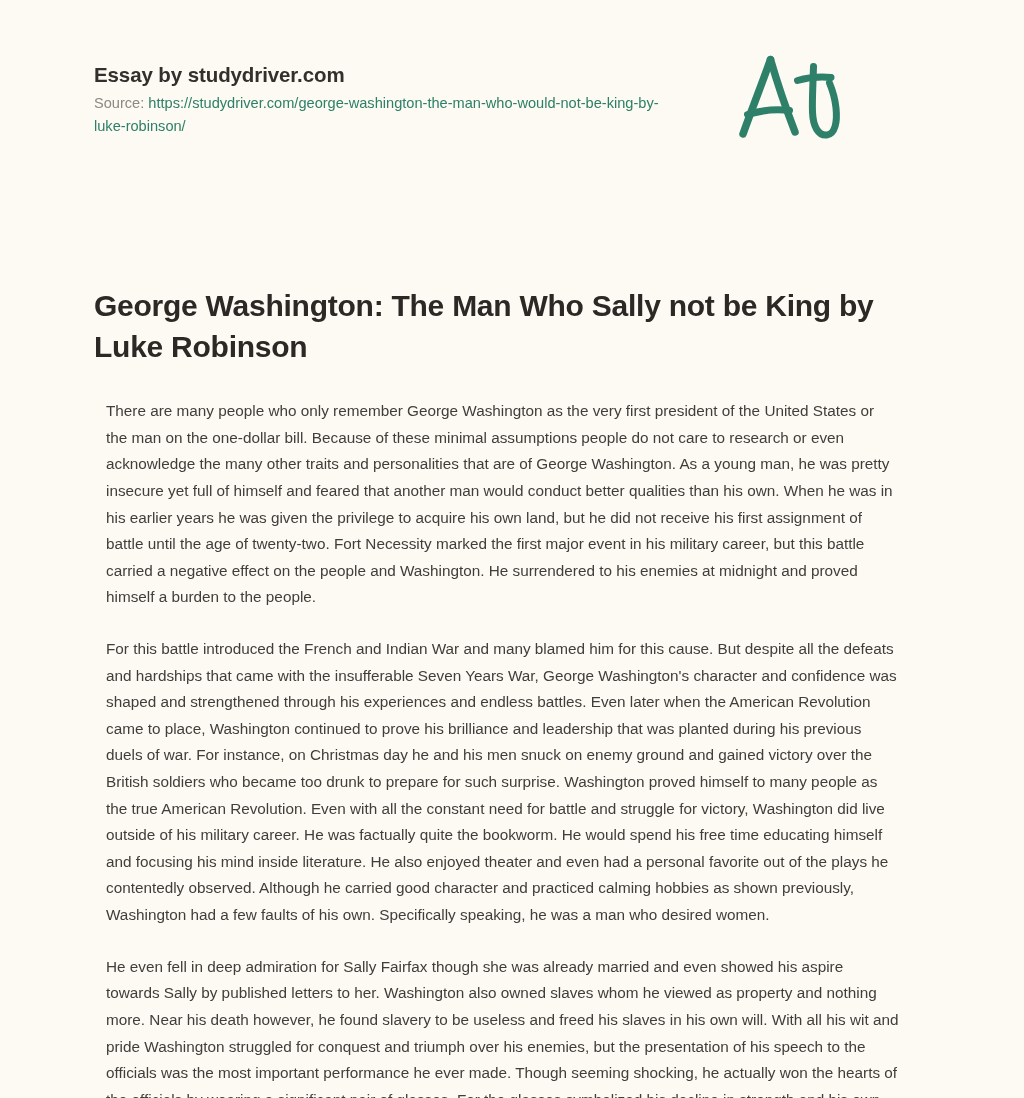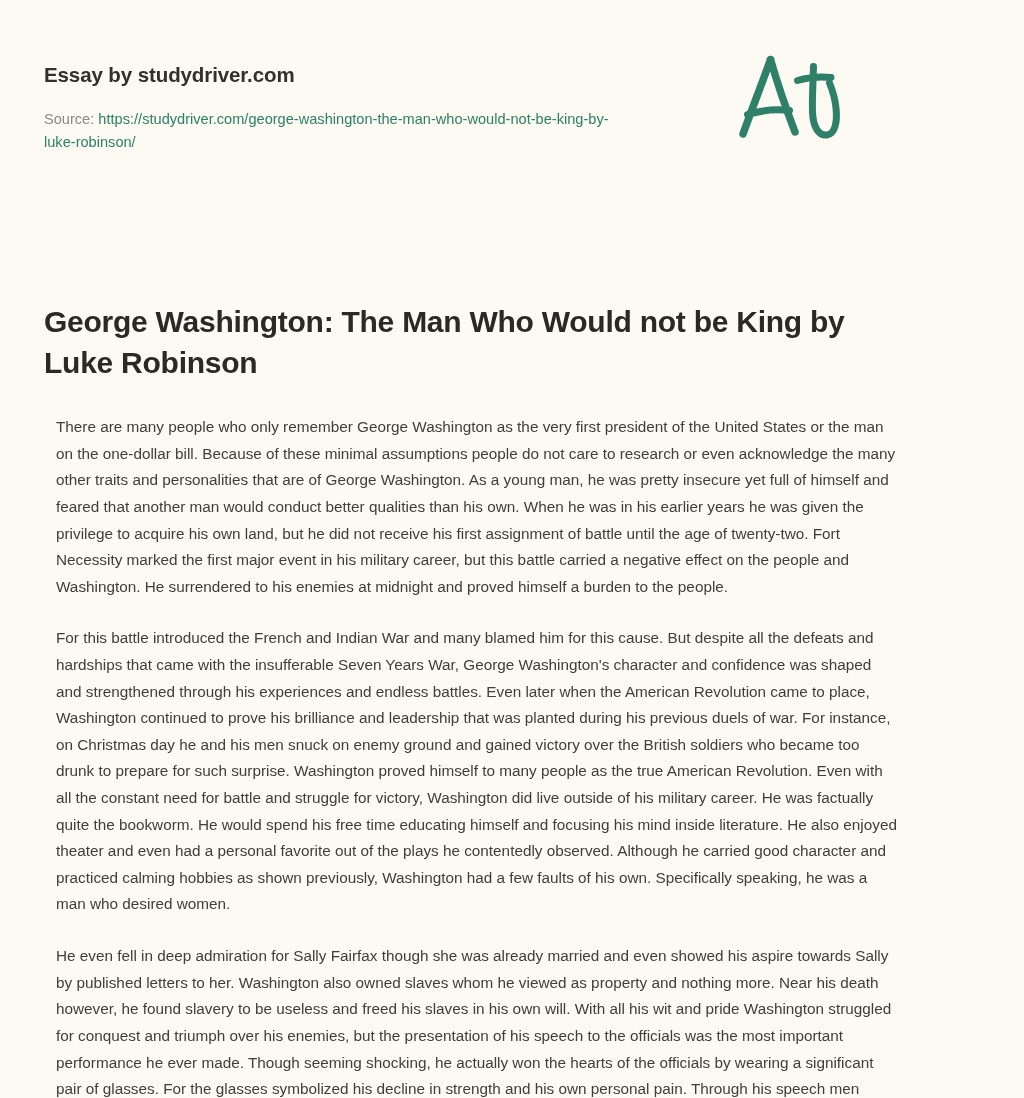--- a/index.html
+++ b/index.html
@@ -14,40 +14,40 @@
     font-family: "Liberation Sans", sans-serif;
     -webkit-font-smoothing: antialiased;
     overflow: hidden;
   }
 
   .page {
     position: relative;
     width: 957px;
     height: 1098px;
     box-sizing: border-box;
-    padding: 0 58px 0 44px;
+    padding: 0 58px 0 94px;
   }
 
   
   .header {
     position: relative;
     padding-top: 62px;
   }
 
   .brand-line {
     font-size: 20.5px;
     font-weight: bold;
     color: #332f2d;
     letter-spacing: -0.1px;
     line-height: 1.25;
     margin: 0;
   }
 
   .source-line {
-    margin: 20px 0 0 0;
+    margin: 4px 0 0 0;
     font-size: 14.6px;
     line-height: 1.62;
     max-width: 580px;
     word-break: break-word;
   }
   .source-label {
     color: #8d8882;
   }
   .source-url {
     color: #2d8068;
@@ -124,21 +124,21 @@
           <path d="M88.5 22.5 C 88 40, 87 56, 87.5 68
                    C 88 82, 93 92, 102 91
                    C 110 90, 112.5 78, 111 64
                    C 110 54, 107 45, 104.5 39" stroke-width="7"></path>
         </g>
       </svg>
     </div>
 
   </div>
 
-  <h2 class="doc-title">George Washington: The Man Who Would not be King by Luke Robinson</h2>
+  <h2 class="doc-title">George Washington: The Man Who Sally not be King by Luke Robinson</h2>
 
   <div class="body-copy">
     <p>There are many people who only remember George Washington as the very first president of the United States or the man on the one-dollar bill. Because of these minimal assumptions people do not care to research or even acknowledge the many other traits and personalities that are of George Washington. As a young man, he was pretty insecure yet full of himself and feared that another man would conduct better qualities than his own. When he was in his earlier years he was given the privilege to acquire his own land, but he did not receive his first assignment of battle until the age of twenty-two. Fort Necessity marked the first major event in his military career, but this battle carried a negative effect on the people and Washington. He surrendered to his enemies at midnight and proved himself a burden to the people.</p>
     <p>For this battle introduced the French and Indian War and many blamed him for this cause. But despite all the defeats and hardships that came with the insufferable Seven Years War, George Washington's character and confidence was shaped and strengthened through his experiences and endless battles. Even later when the American Revolution came to place, Washington continued to prove his brilliance and leadership that was planted during his previous duels of war. For instance, on Christmas day he and his men snuck on enemy ground and gained victory over the British soldiers who became too drunk to prepare for such surprise. Washington proved himself to many people as the true American Revolution. Even with all the constant need for battle and struggle for victory, Washington did live outside of his military career. He was factually quite the bookworm. He would spend his free time educating himself and focusing his mind inside literature. He also enjoyed theater and even had a personal favorite out of the plays he contentedly observed. Although he carried good character and practiced calming hobbies as shown previously, Washington had a few faults of his own. Specifically speaking, he was a man who desired women.</p>
     <p>He even fell in deep admiration for Sally Fairfax though she was already married and even showed his aspire towards Sally by published letters to her. Washington also owned slaves whom he viewed as property and nothing more. Near his death however, he found slavery to be useless and freed his slaves in his own will. With all his wit and pride Washington struggled for conquest and triumph over his enemies, but the presentation of his speech to the officials was the most important performance he ever made. Though seeming shocking, he actually won the hearts of the officials by wearing a significant pair of glasses. For the glasses symbolized his decline in strength and his own personal pain. Through his speech men viewed him as he dreamed they would: the man who was qualified for leadership and a man of integrity. Washington might have been a man of insecurities growing up, but because of his perseverance, leadership,</p>
   </div>
 
 </div>
 
 </body></html>

